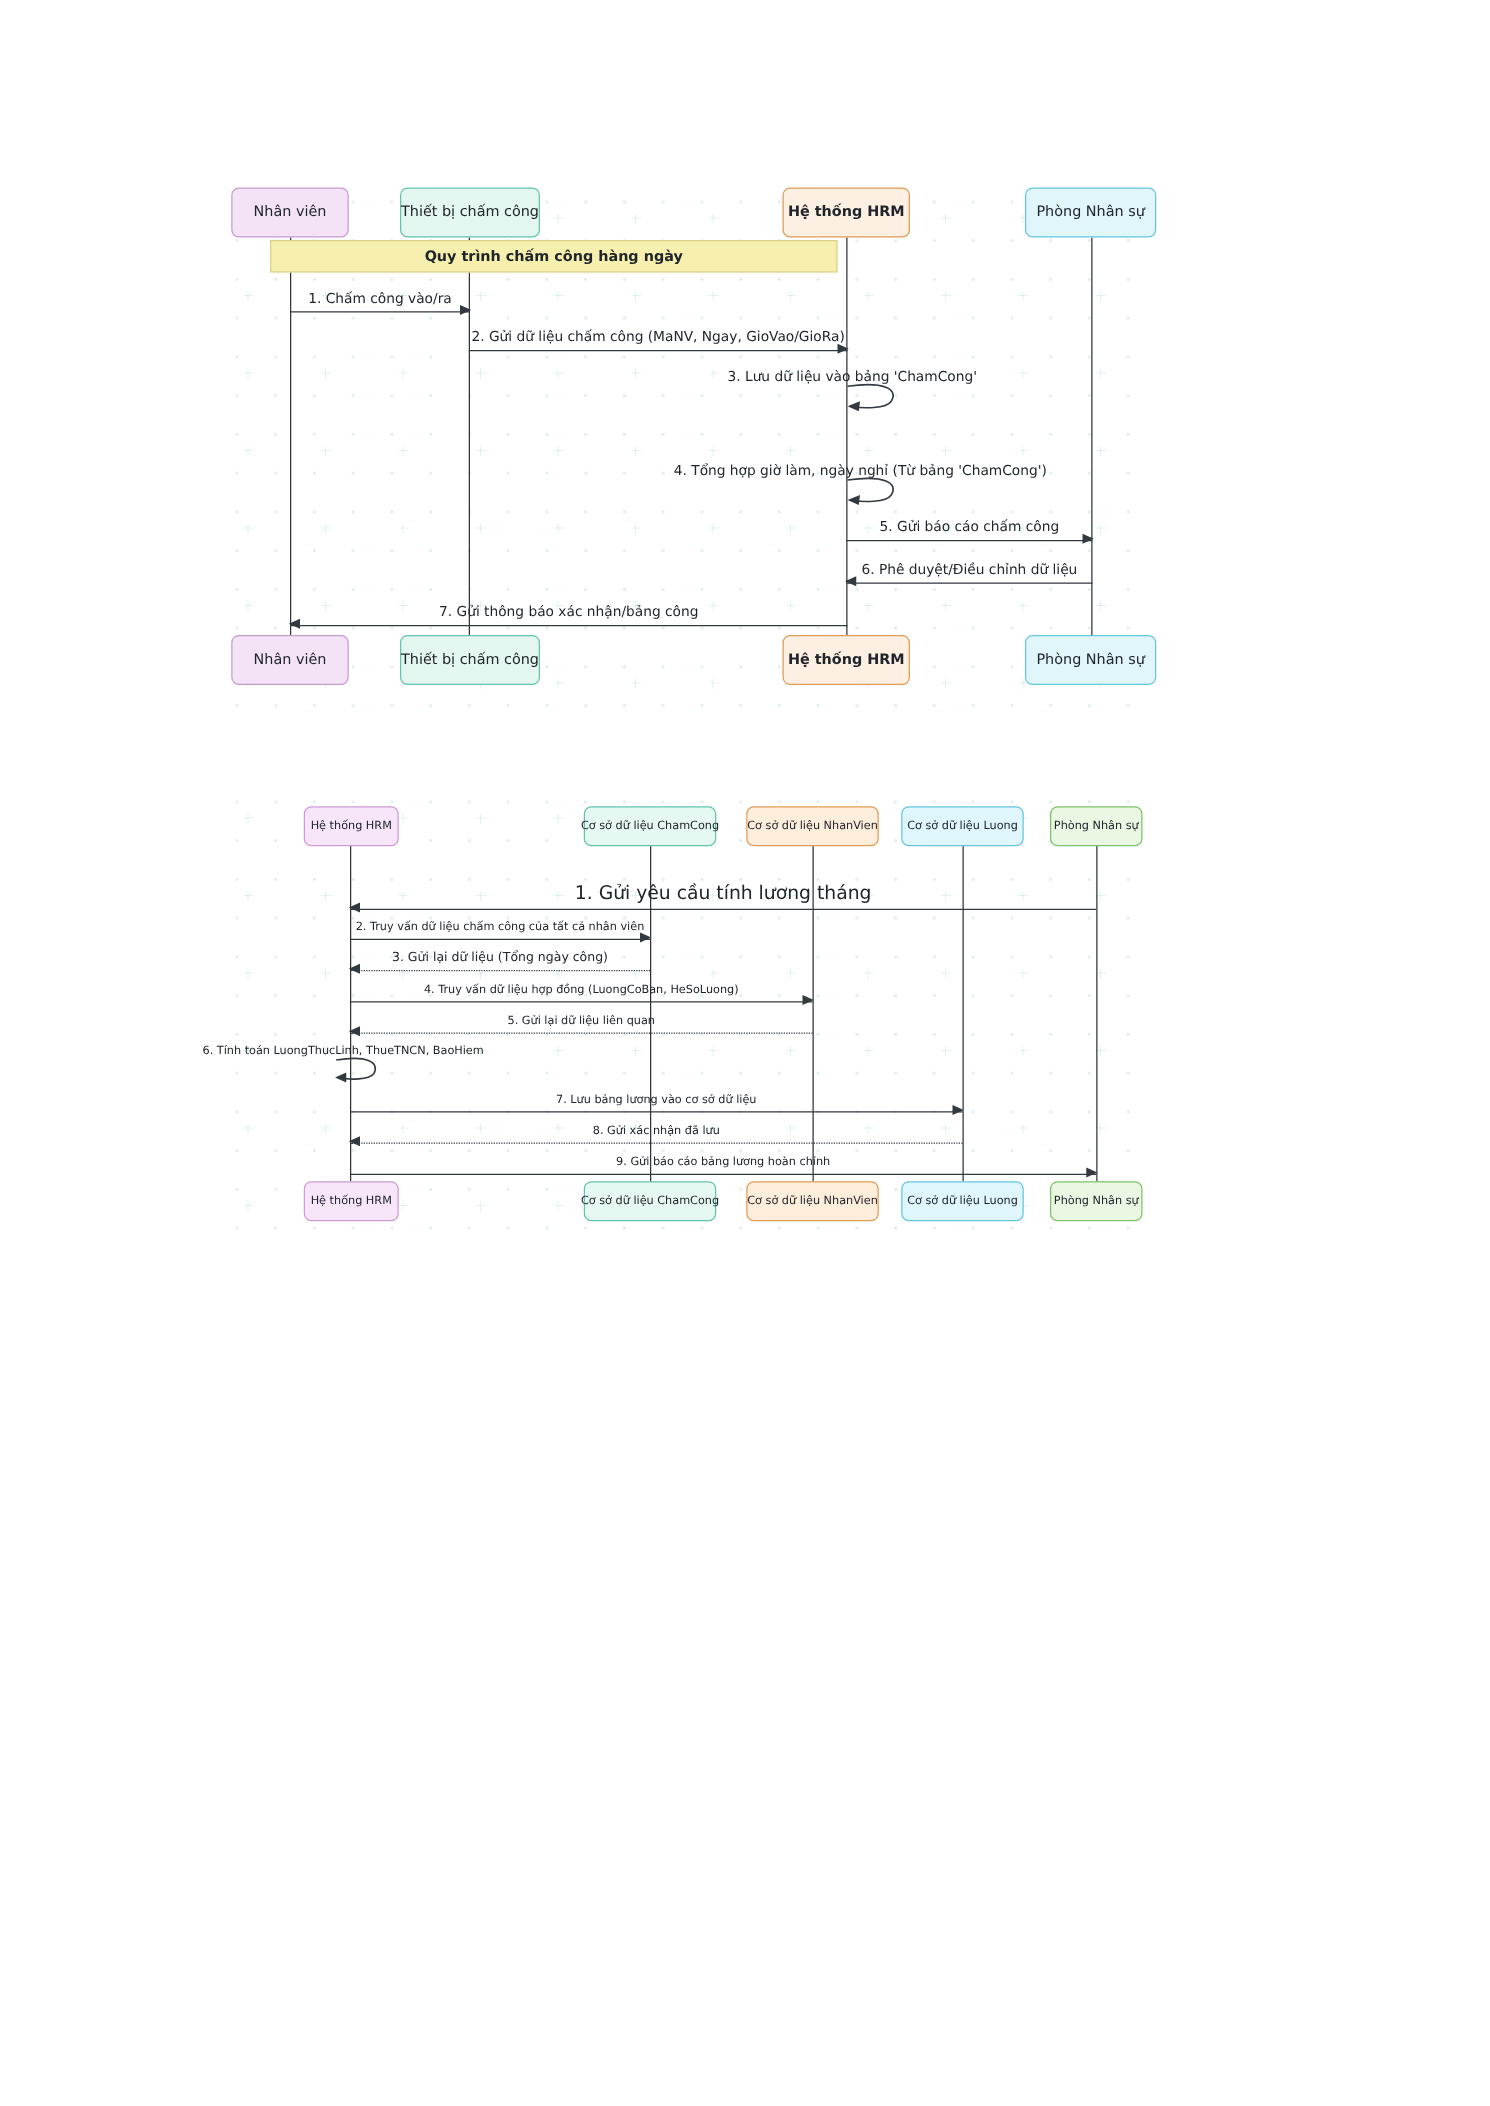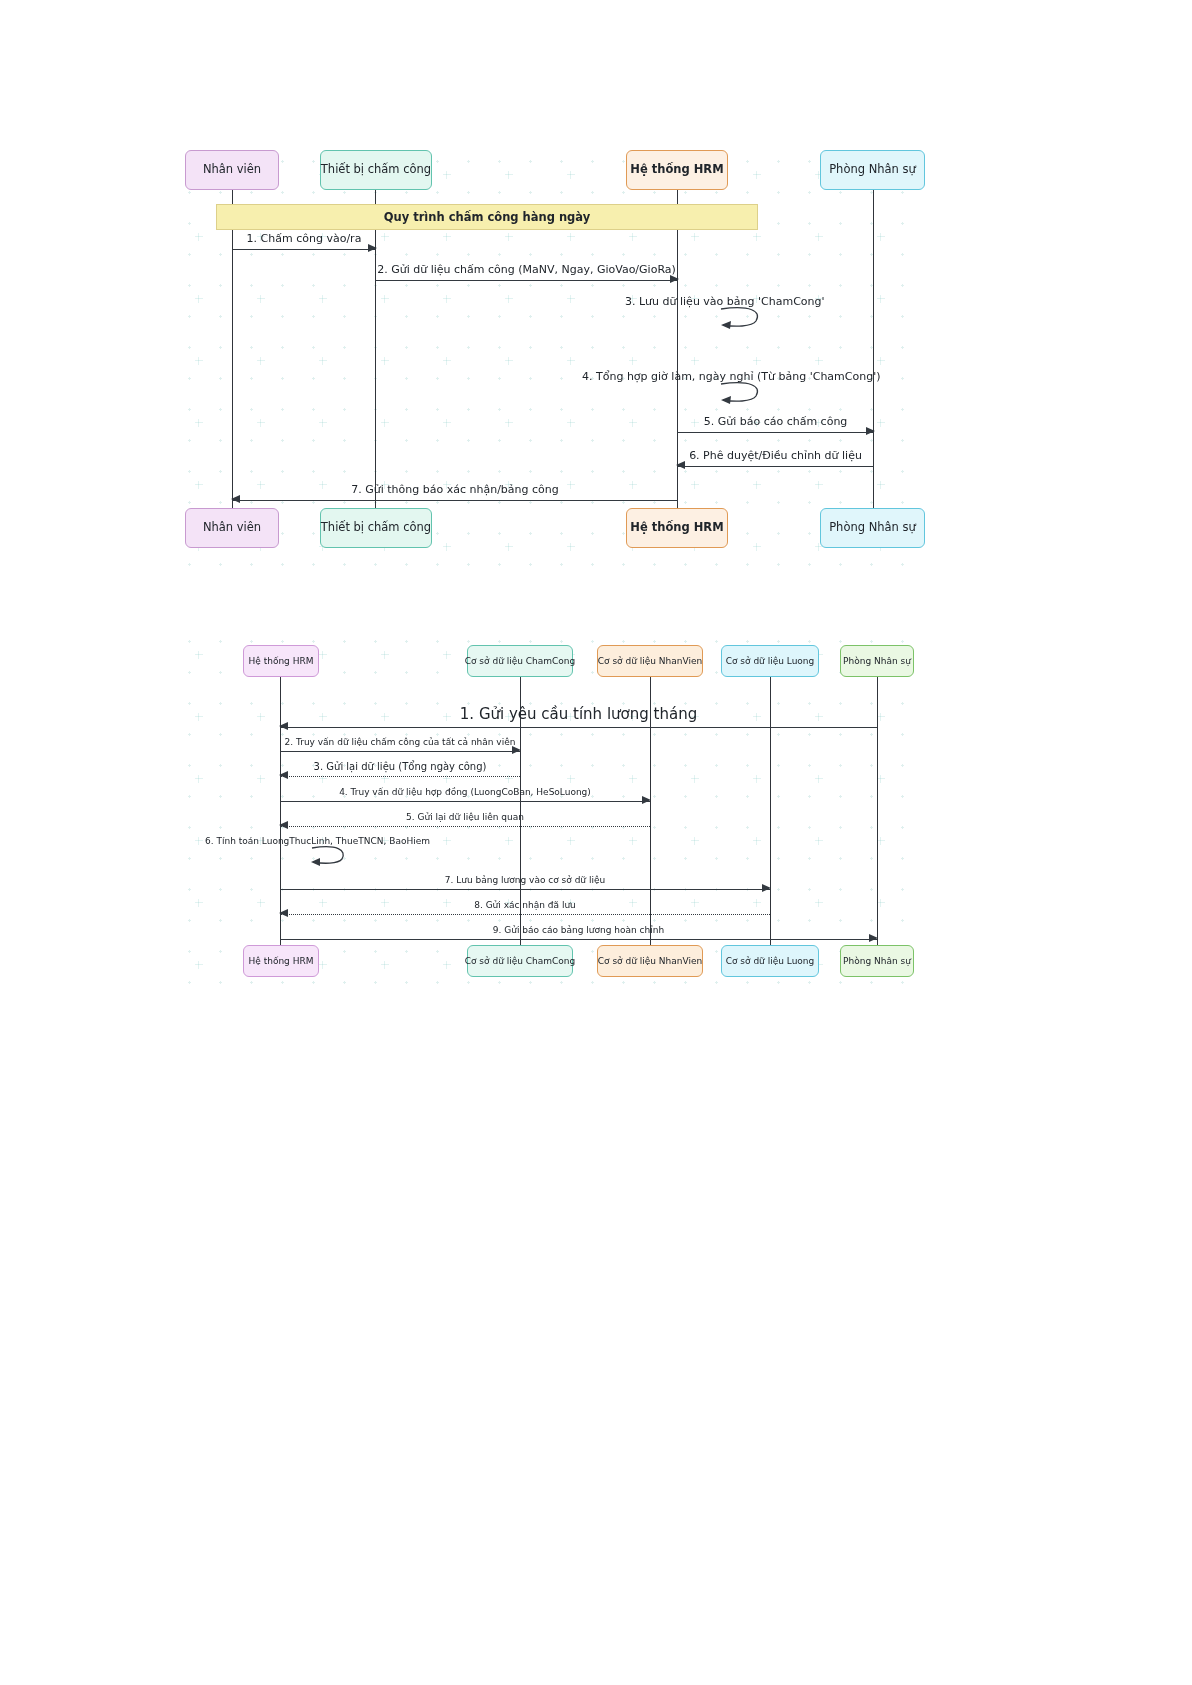--- a/index.html
+++ b/index.html
@@ -89,21 +89,21 @@
     position:absolute;
     bottom:4px;
     width:100%;
     text-align:center;
     color:#20252b;
     white-space:nowrap;
     z-index:5;
   }
 
   
-  .selfmsg{position:absolute;z-index:4;margin-left:43px;}
+  .selfmsg{position:absolute;z-index:4;}
   .selfmsg svg{display:block;overflow:visible;}
   .selfmsg .slbl{
     position:absolute;white-space:nowrap;color:#20252b;
   }
 
   
   .frag{
     position:absolute;
     border:1.3px dotted #5a6068;
     box-sizing:border-box;
@@ -144,21 +144,21 @@
     <div class="actor" style="left:152px;top:10px;width:112px;height:40px;background:#e3f7f0;border-color:#62c3ae;font-size:11.5px;">
       <span>Thiết bị chấm công</span>
     </div>
     <div class="actor" style="left:458px;top:10px;width:102px;height:40px;background:#fdf0e3;border-color:#e09a55;font-size:11.5px;font-weight:bold;">
       <span>Hệ thống HRM</span>
     </div>
     <div class="actor" style="left:652px;top:10px;width:105px;height:40px;background:#e0f6fb;border-color:#62c6dd;font-size:11.5px;">
       <span>Phòng Nhân sự</span>
     </div>
 
-    <div class="band" style="left:48px;top:64px;width:542px;height:26px;font-size:11.5px;">
+    <div class="band" style="left:48px;top:52px;width:454px;height:26px;font-size:11.5px;">
       <span>Quy trình chấm công hàng ngày</span>
     </div>
 
 
     <div class="msg" style="left:64px;top:109px;width:144px;">
       <div class="line"></div>
       <div class="head right"></div>
       <div class="lbl" style="font-size:11px;">1. Chấm công vào/ra</div>
     </div>
 

